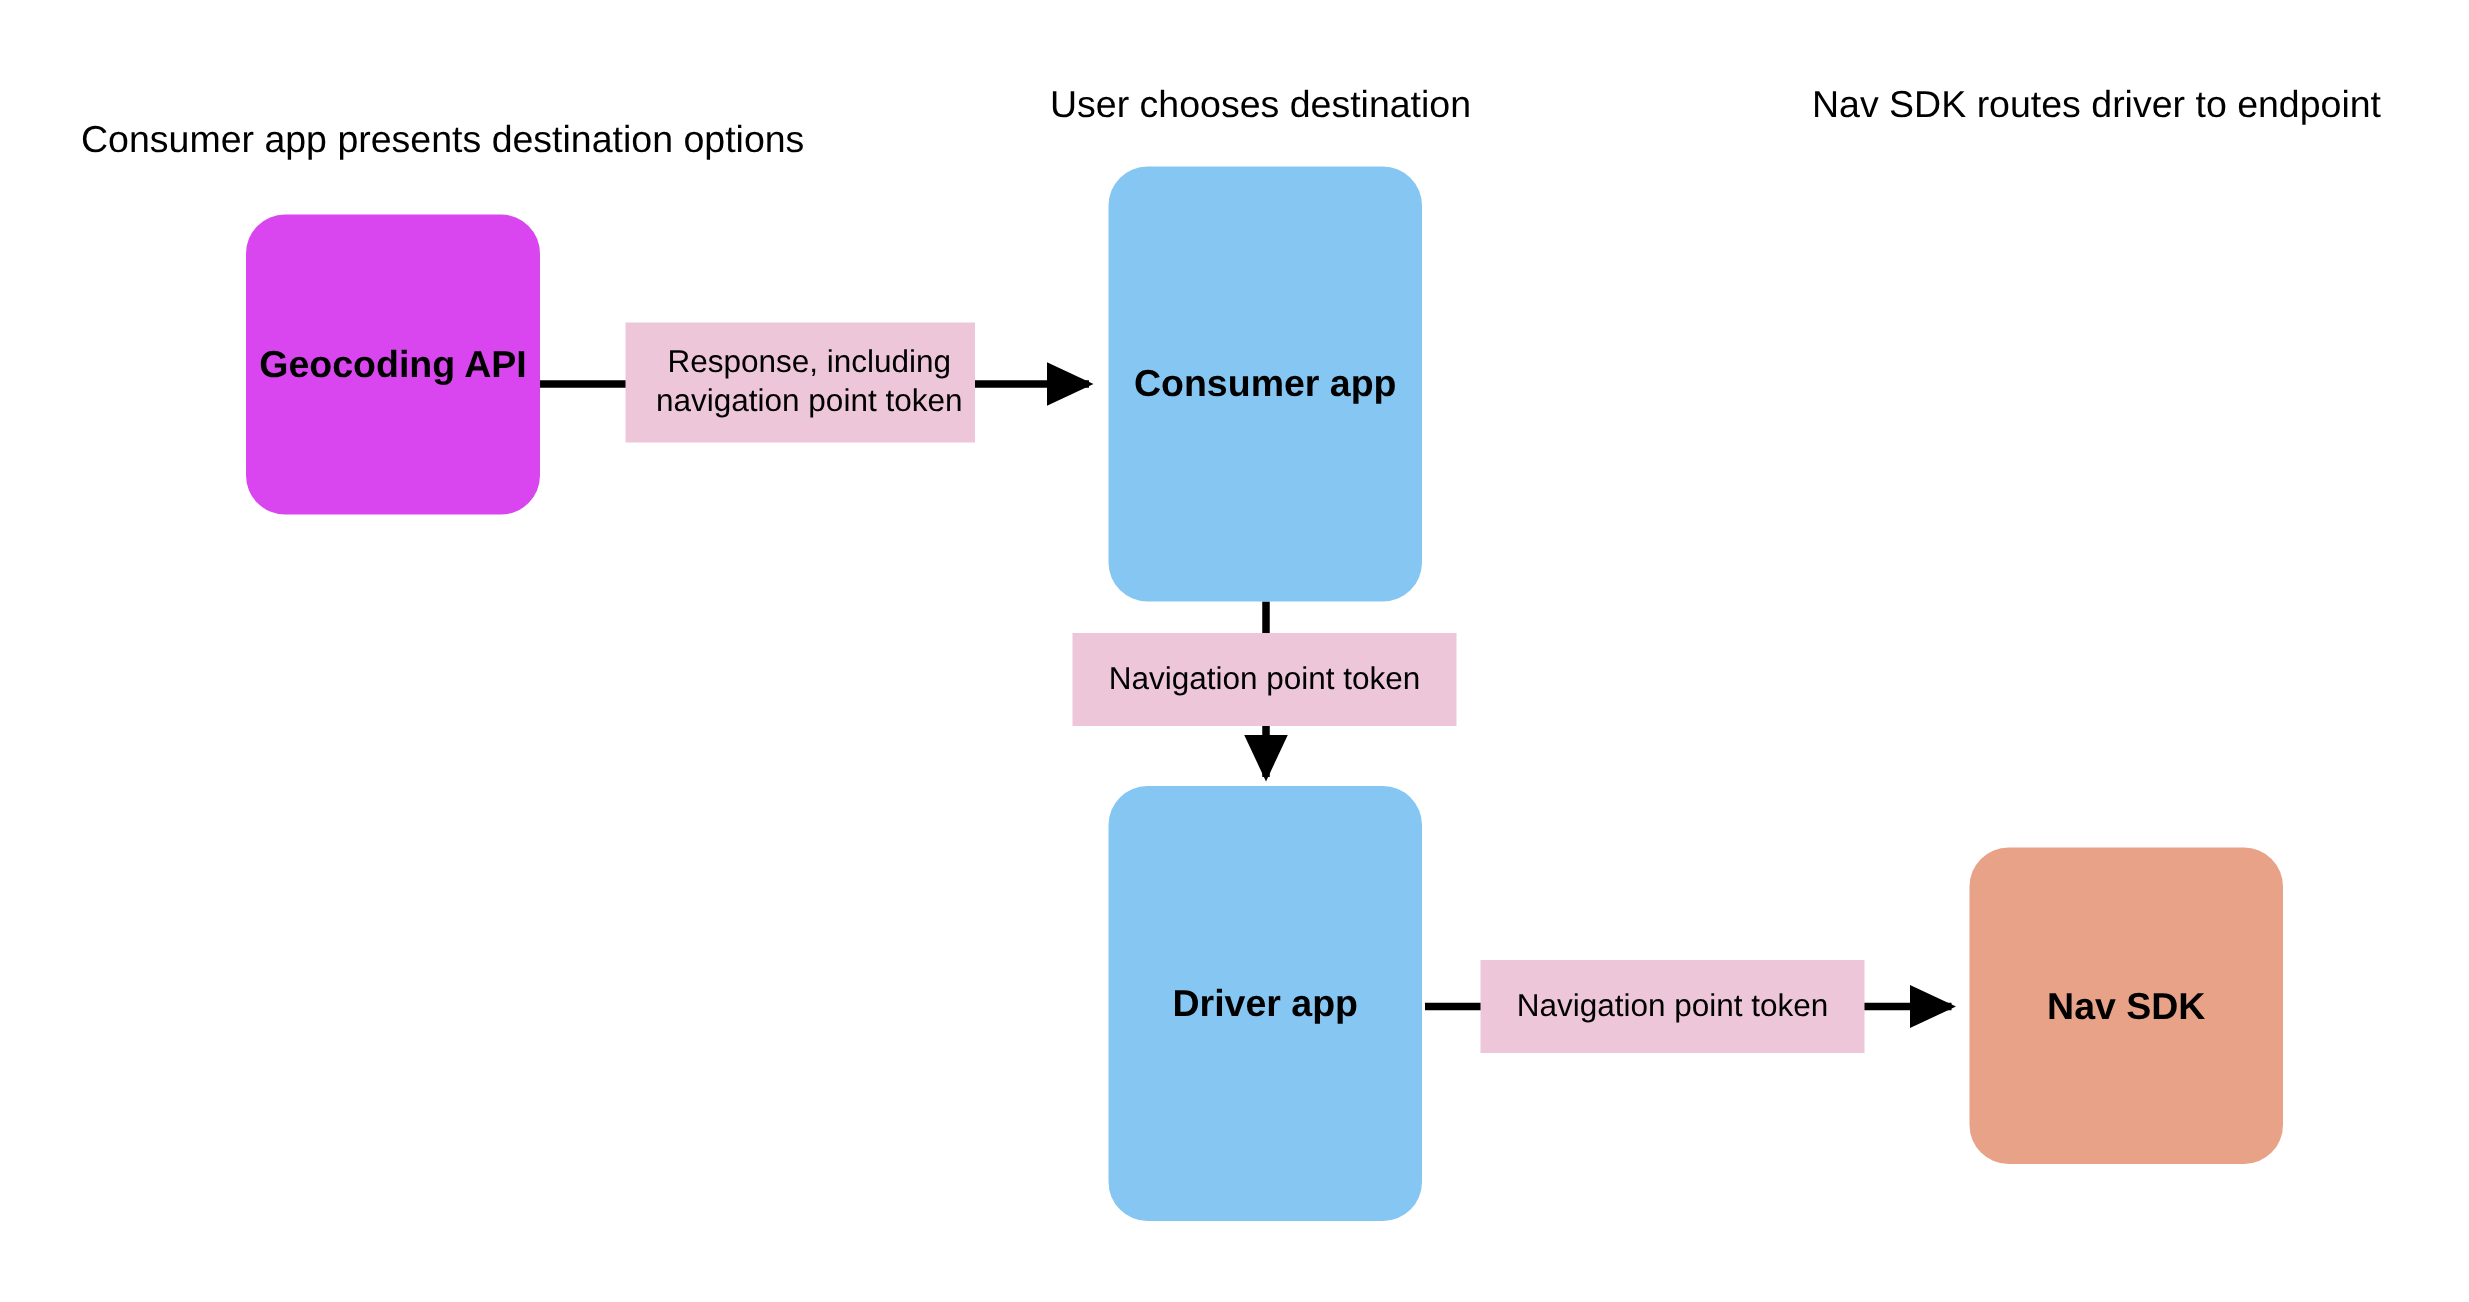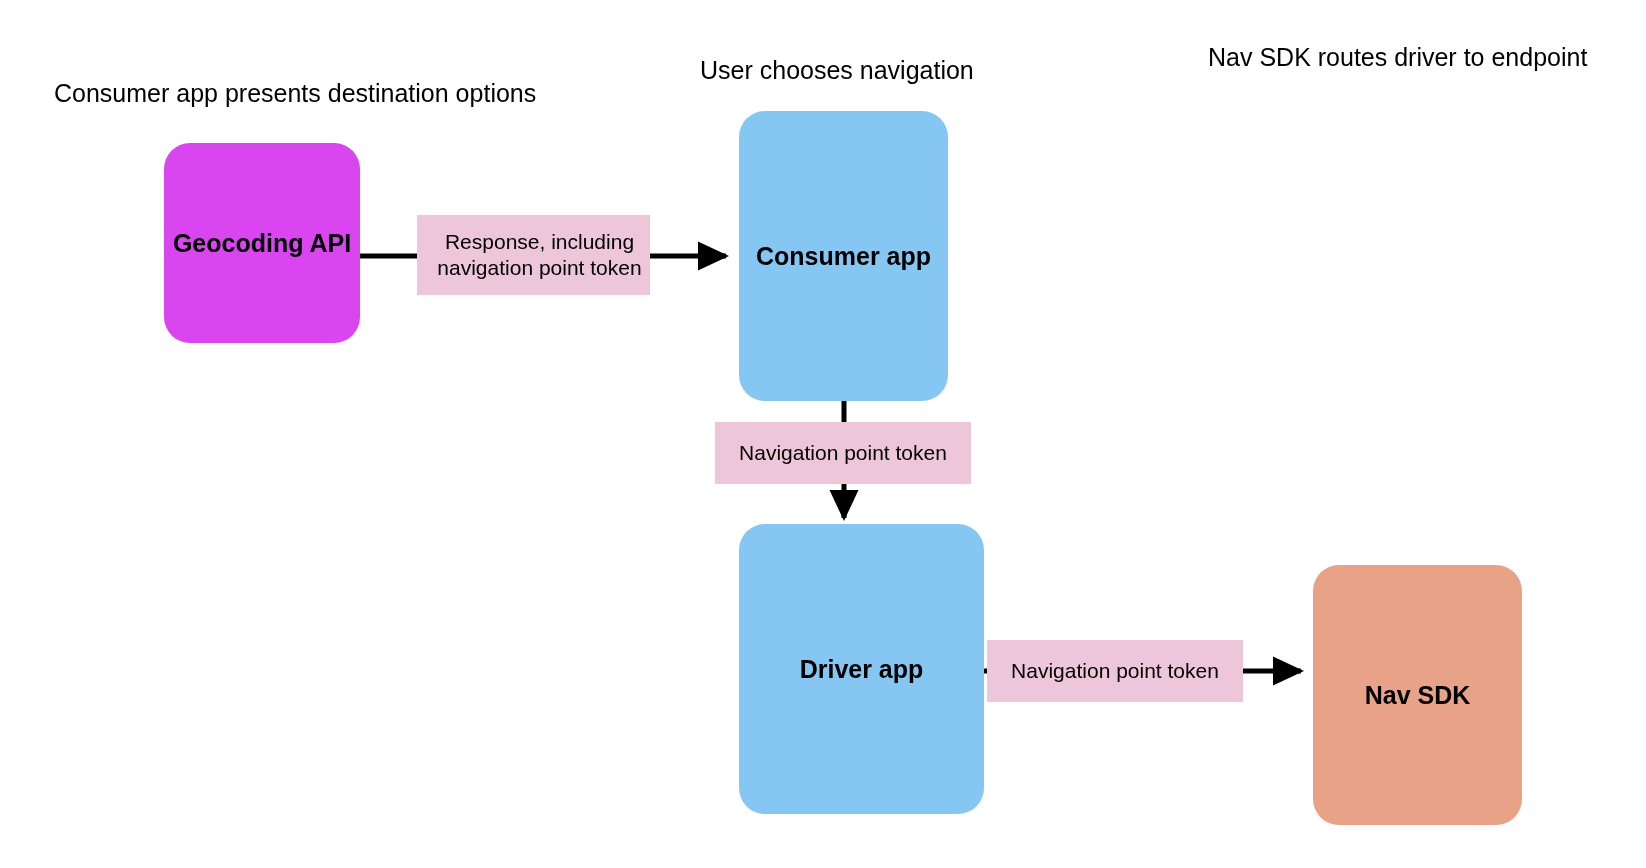--- a/index.html
+++ b/index.html
@@ -71,23 +71,23 @@
   }
   .connector svg { display: block; overflow: visible; }
 </style>
 </head>
 <body>
 
 <div id="canvas">
 
   <div class="col-head" style="left:54px; top:55px;margin-top:23px;">Consumer app presents destination options</div>
 
-  <div class="col-head" style="left:700px; top:55px;">User chooses navigation</div>
+  <div class="col-head" style="left:700px; top:55px;">User chooses destination</div>
 
-  <div class="col-head" style="left:1208px; top:42px;text-align:right;">Nav SDK routes driver to endpoint</div>
+  <div class="col-head" style="left:1208px; top:55px;text-align:right;">Nav SDK routes driver to endpoint</div>
 
   <div class="connector" style="left:0; top:0; width:1646px; height:868px;">
     <svg width="1646" height="868" viewBox="0 0 1646 868" xmlns="http://www.w3.org/2000/svg" aria-hidden="true">
       <defs>
         <marker id="arrowhead-right" markerWidth="7" markerHeight="7" refX="5.6" refY="3.5" orient="auto" markerUnits="strokeWidth">
           <path d="M0,0.6 L6.2,3.5 L0,6.4 z" fill="#000000"></path>
         </marker>
       </defs>
       <line x1="360" y1="256" x2="726" y2="256" stroke="#000000" stroke-width="5" marker-end="url(#arrowhead-right)"></line>
     </svg>
@@ -116,25 +116,25 @@
   </div>
 
   <div class="node" style="left:164px; top:143px; width:196px; height:200px; background:#d946ef;">
     <span class="node-label">Geocoding API</span>
   </div>
 
   <div class="node" style="left:739px; top:111px; width:209px; height:290px; background:#85c6f2;">
     <span class="node-label">Consumer app</span>
   </div>
 
-  <div class="node" style="left:739px; top:524px; width:245px; height:290px; background:#85c6f2;">
+  <div class="node" style="left:739px; top:524px; width:209px; height:290px; background:#85c6f2;">
     <span class="node-label">Driver app</span>
   </div>
 
-  <div class="node" style="left:1313px; top:565px; width:209px; height:260px; background:#e8a288;">
+  <div class="node" style="left:1313px; top:565px; width:209px; height:211px; background:#e8a288;">
     <span class="node-label">Nav SDK</span>
   </div>
 
   <div class="edge-label" style="left:417px; top:215px; width:233px; height:80px; background:#edc6da;padding-left:12px;">
     <span class="edge-label-text">Response, including navigation point token</span>
   </div>
 
   <div class="edge-label" style="left:715px; top:422px; width:256px; height:62px; background:#edc6da;">
     <span class="edge-label-text">Navigation point token</span>
   </div>

